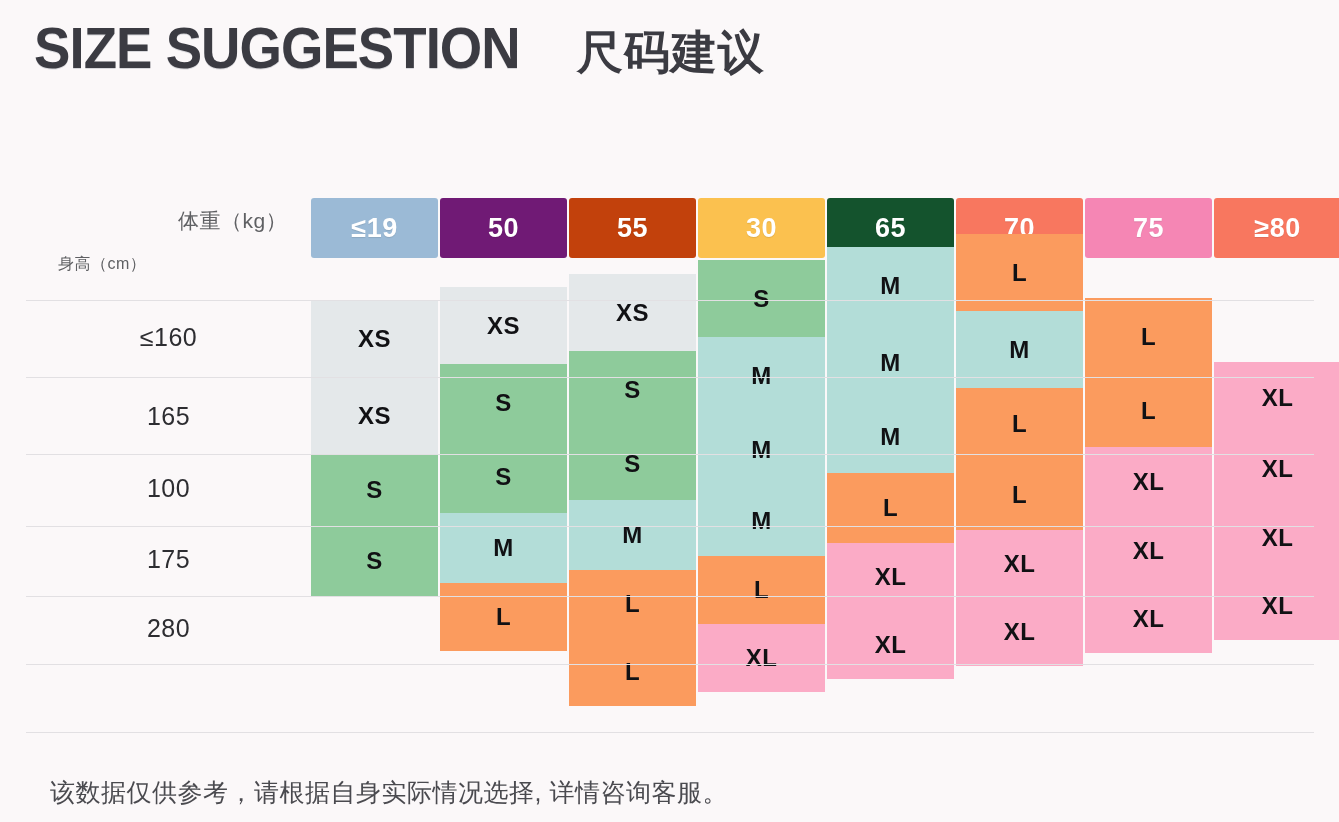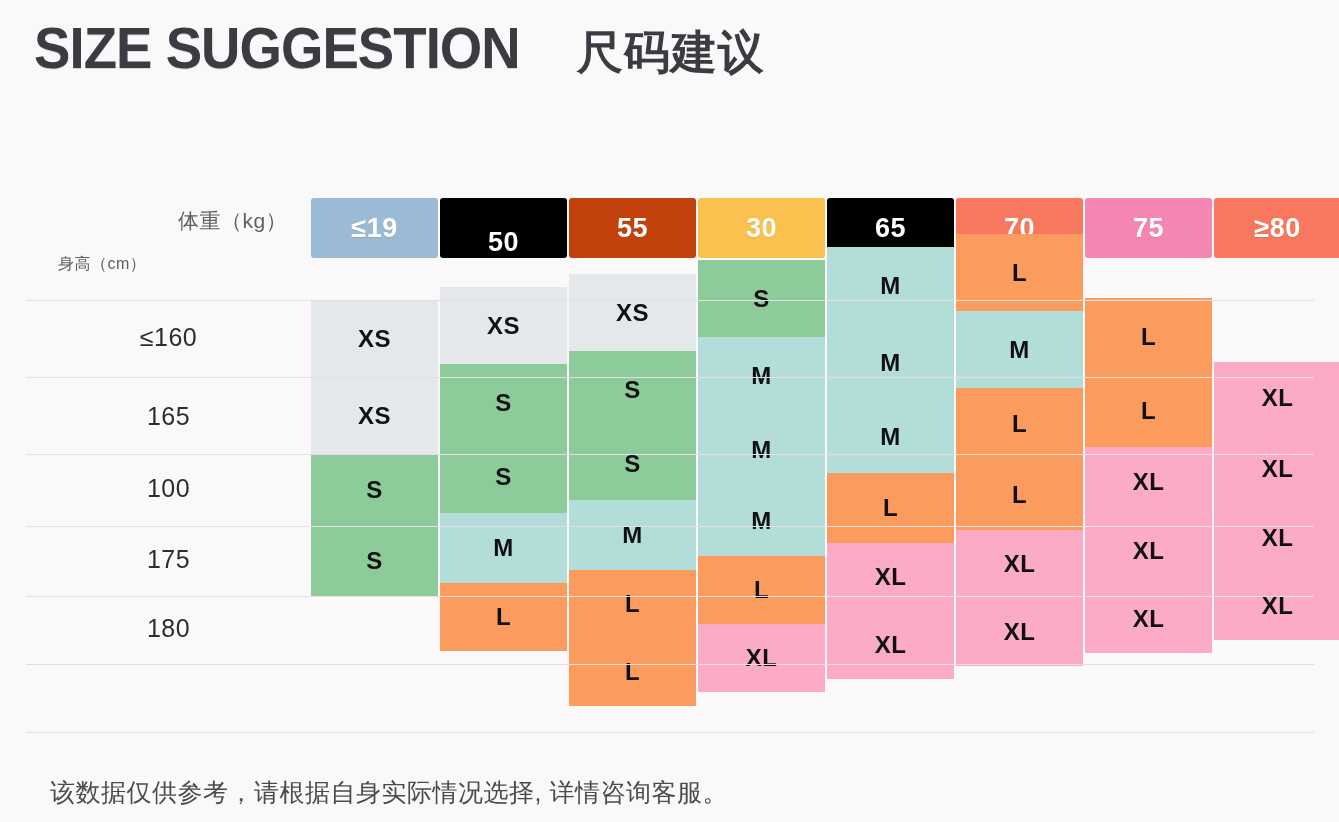--- a/index.html
+++ b/index.html
@@ -70,30 +70,30 @@
   <span id="title-cn">尺码建议</span>
 </div>
 
 <div id="weight-caption">体重（kg）</div>
 <div id="height-caption">身高（cm）</div>
 
 <div id="header-row">
     <div class="hcell" style="background: rgb(155, 186, 214);">
       <span>≤19</span>
     </div>
-    <div class="hcell" style="background: #000000; align-items: flex-end;">
+    <div class="hcell" style="background: #701a75;">
       <span>50</span>
     </div>
     <div class="hcell" style="background: #c2410c;">
       <span>55</span>
     </div>
     <div class="hcell" style="background: rgb(251, 193, 79);">
       <span>30</span>
     </div>
-    <div class="hcell" style="background: #000000;">
+    <div class="hcell" style="background: #14532d;">
       <span>65</span>
     </div>
     <div class="hcell" style="background: rgb(248, 119, 95);">
       <span>70</span>
     </div>
     <div class="hcell" style="background: rgb(245, 134, 180);">
       <span>75</span>
     </div>
     <div class="hcell" style="background: rgb(248, 119, 95);">
       <span>≥80</span>
@@ -231,18 +231,18 @@
     </div>
 <div class="rowline" style="top: 0px;"></div>
     <div class="rowlabel" style="top: 22.5px;"><span>≤160</span></div>
     <div class="rowline" style="top: 77px;"></div>
     <div class="rowlabel" style="top: 102px;"><span>165</span></div>
     <div class="rowline" style="top: 154px;"></div>
     <div class="rowlabel" style="top: 174px;"><span>100</span></div>
     <div class="rowline" style="top: 226px;"></div>
     <div class="rowlabel" style="top: 245px;"><span>175</span></div>
     <div class="rowline" style="top: 296px;"></div>
-    <div class="rowlabel" style="top: 314px;"><span>180</span></div>
+    <div class="rowlabel" style="top: 314px;"><span>280</span></div>
     <div class="rowline" style="top: 364px;"></div>
     <div class="rowline" style="top: 432px;"></div>
   </div>
 
 <div id="footer">该数据仅供参考，请根据自身实际情况选择, 详情咨询客服。</div>
 
 </body></html>

